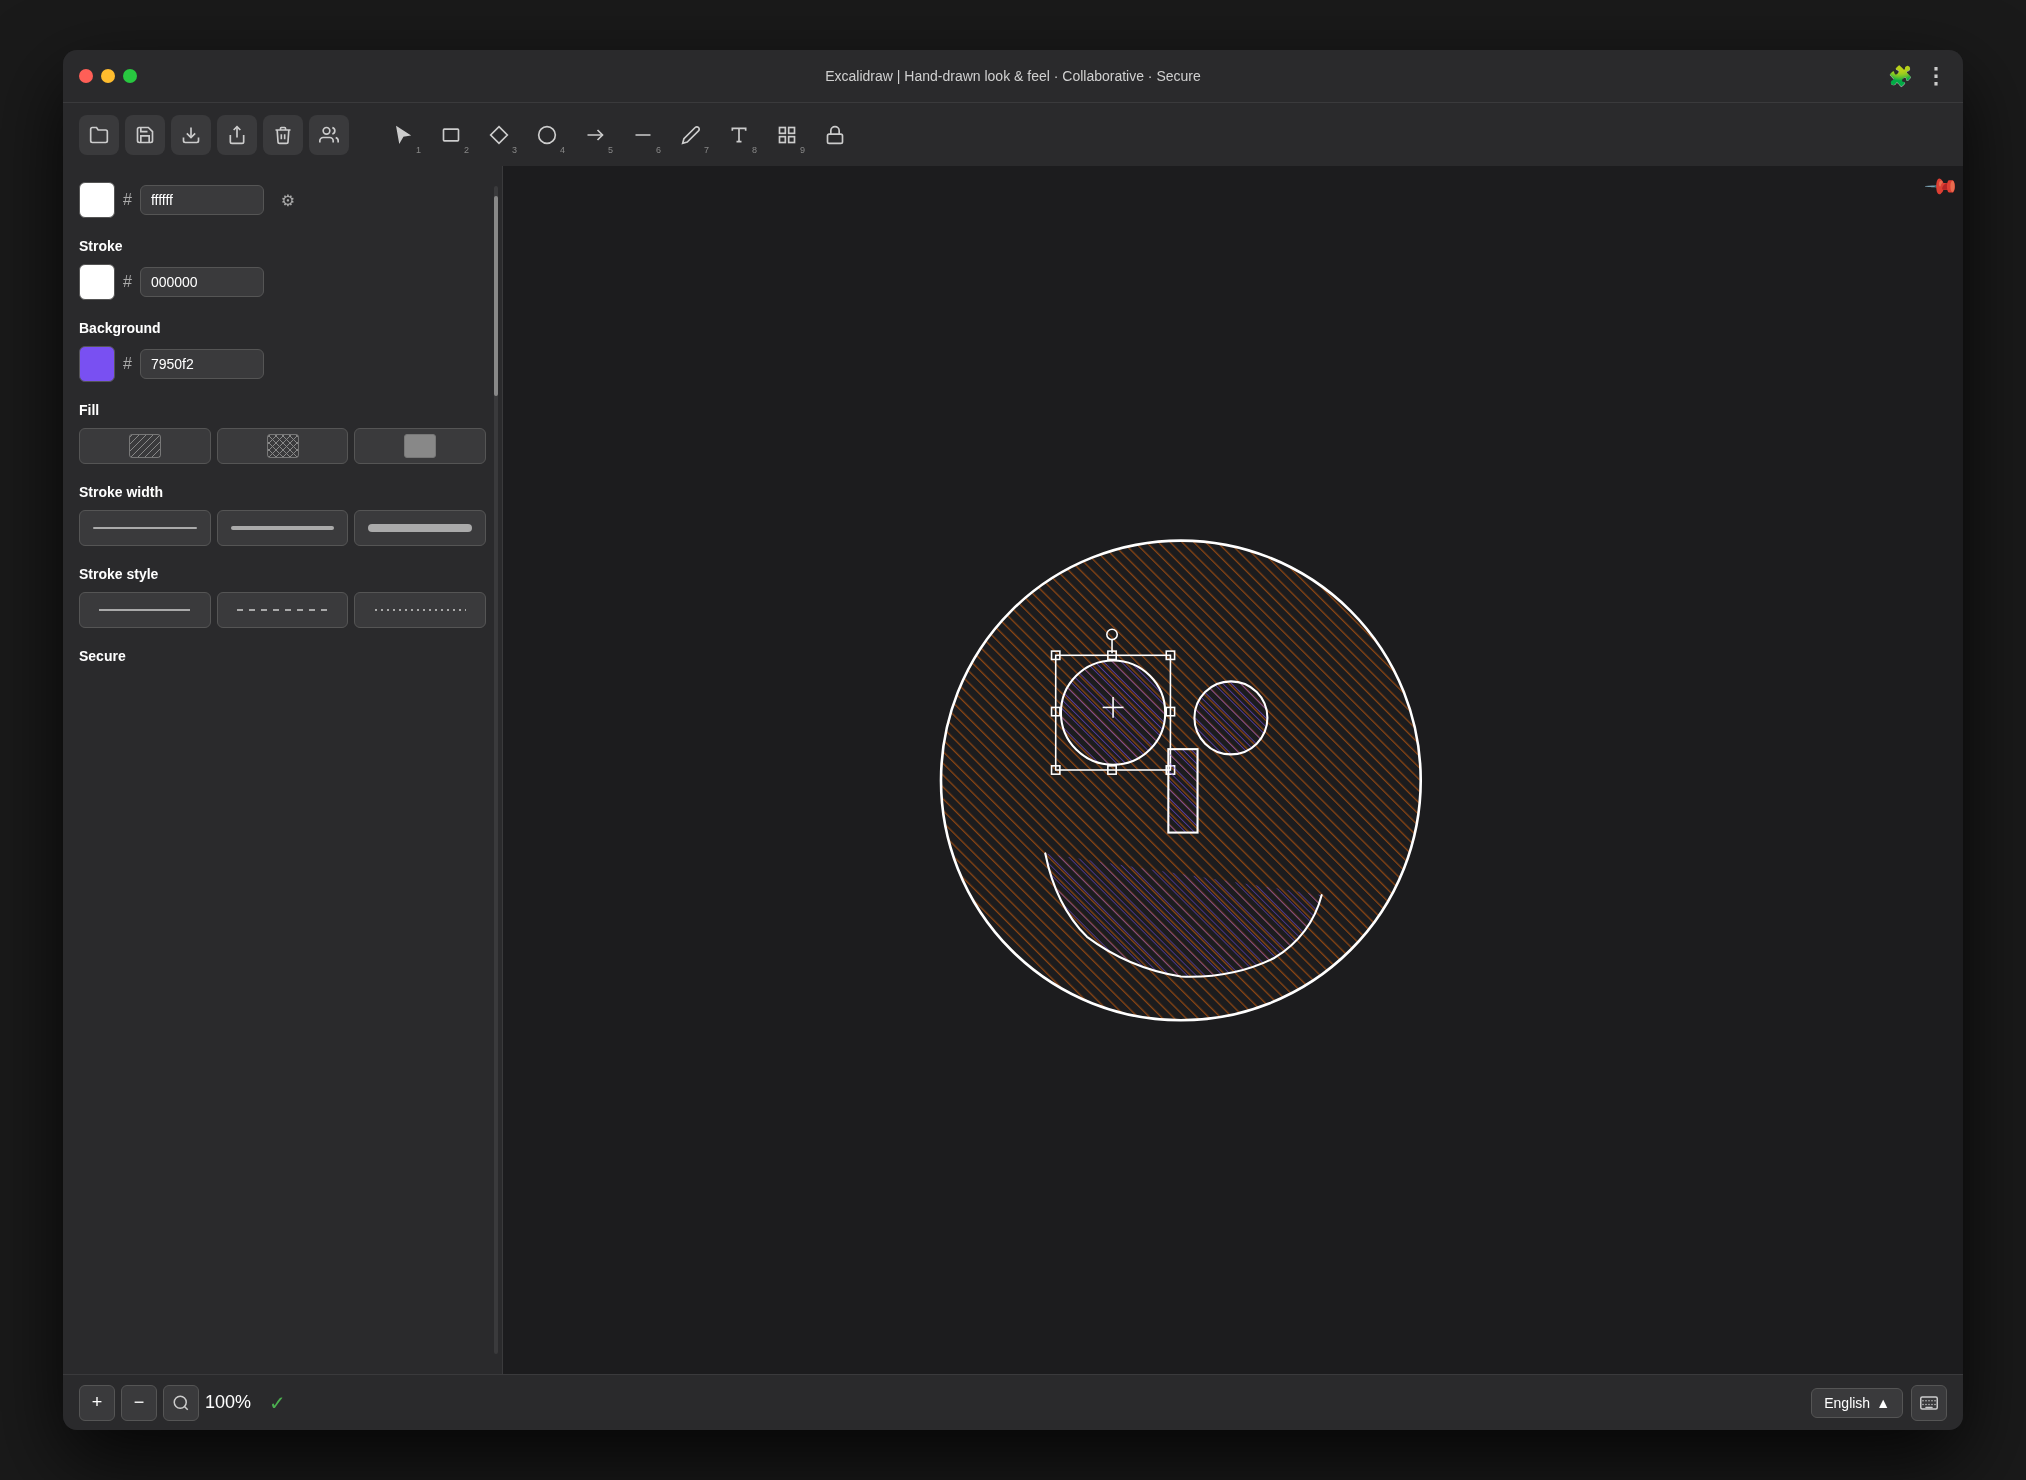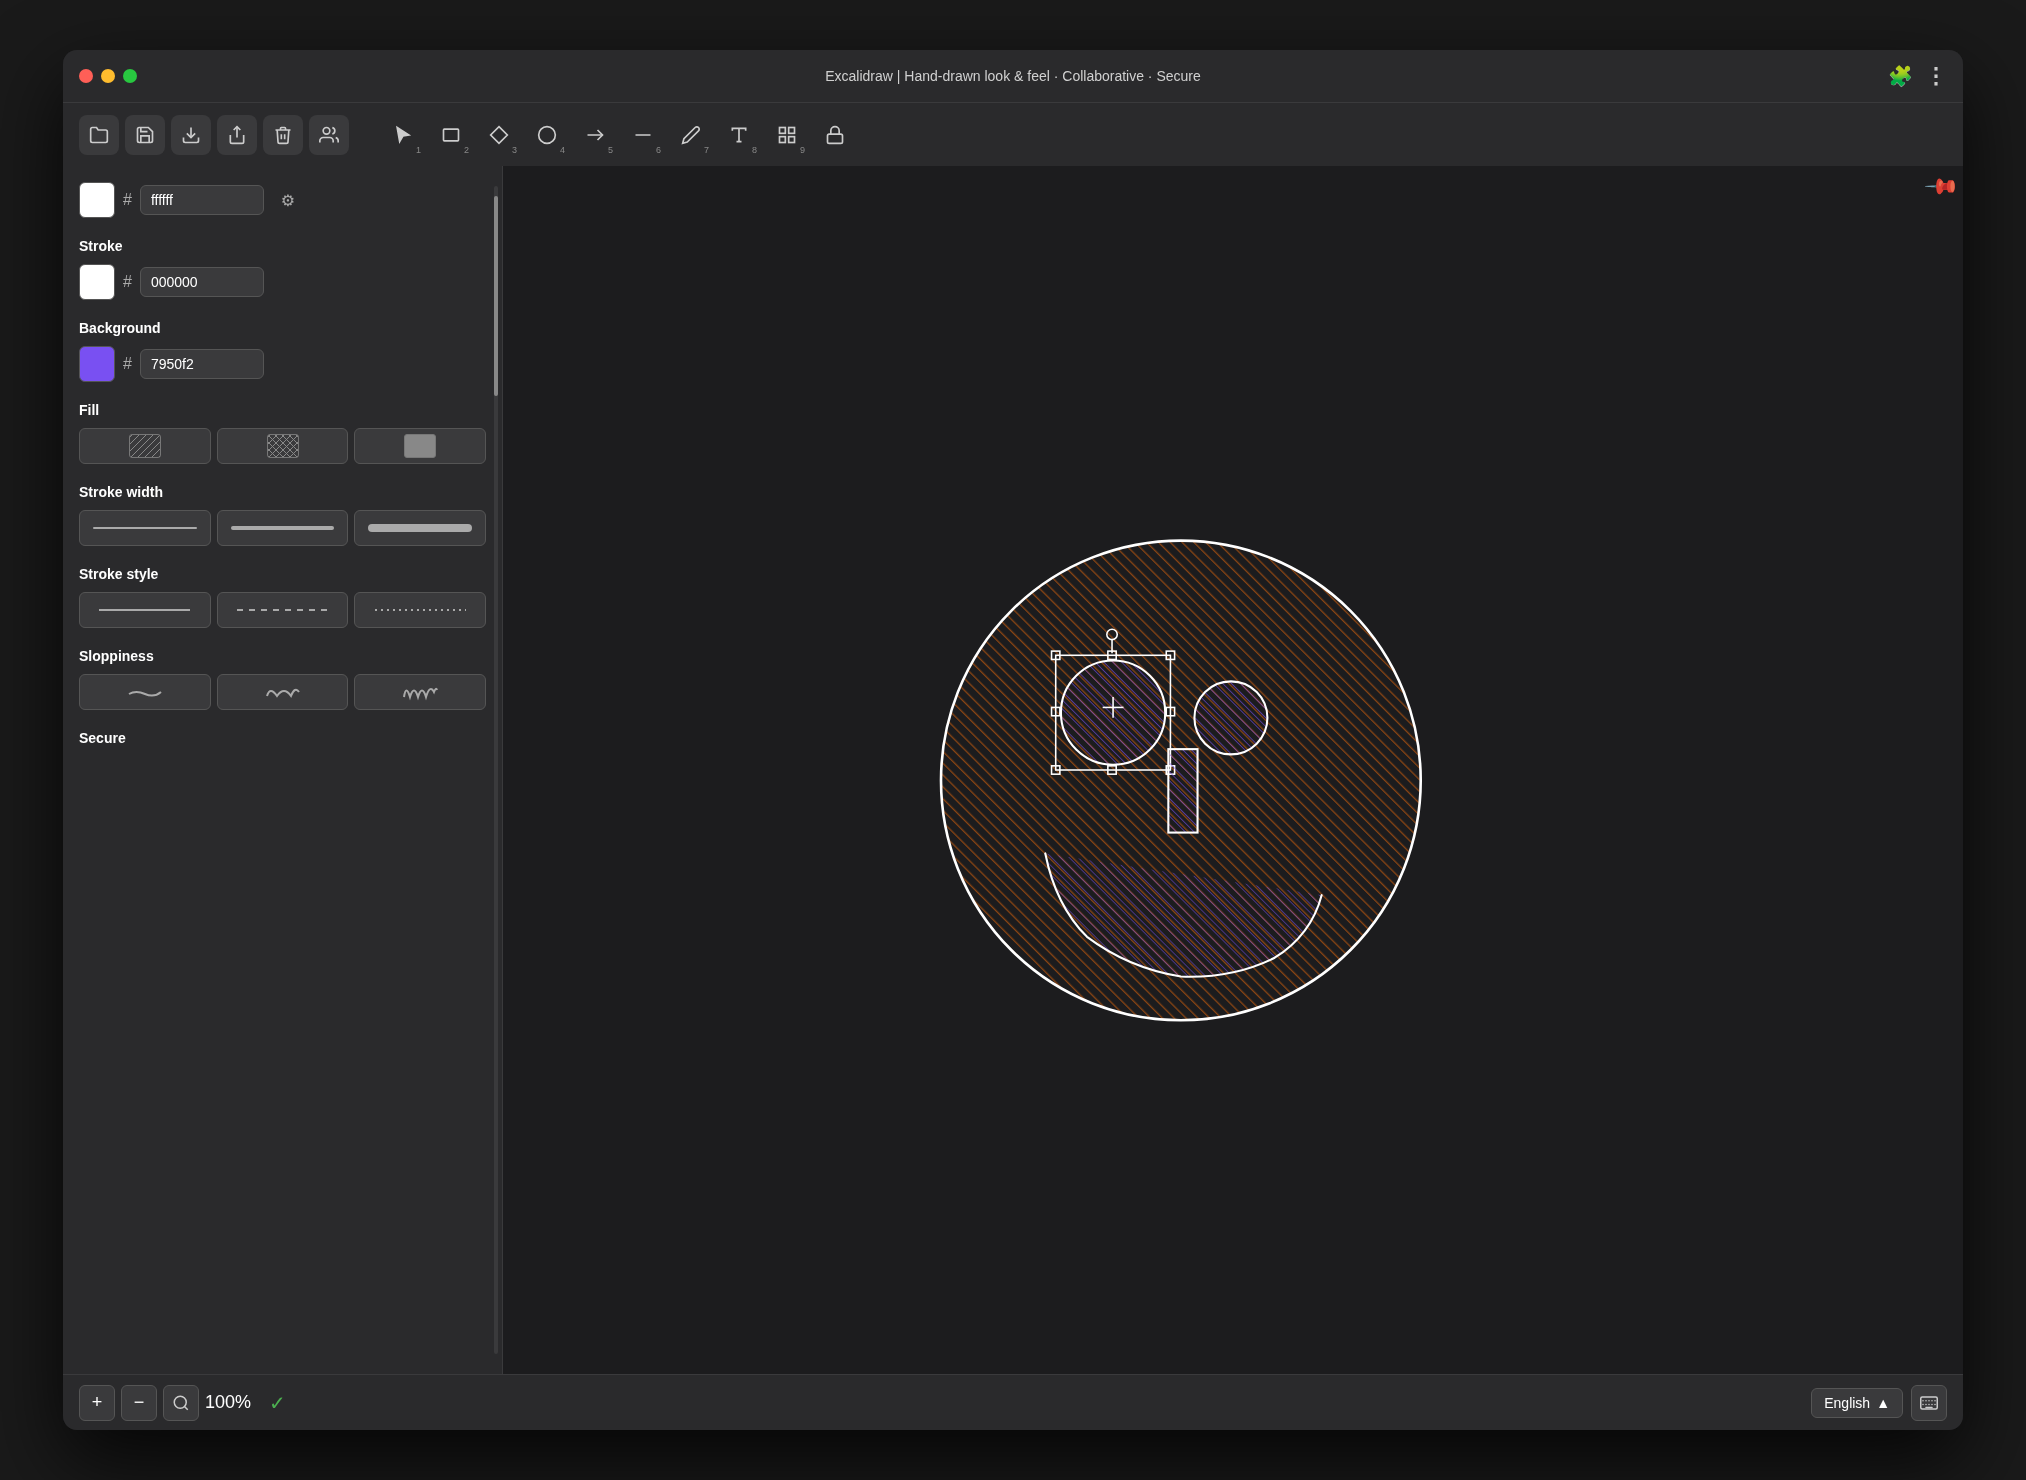--- a/index.html
+++ b/index.html
@@ -589,40 +589,20 @@
             </div>
             <div class="prop-option">
               <div style="width:70%; height:2px; background: repeating-linear-gradient(to right, #aaa 0px, #aaa 6px, transparent 6px, transparent 12px);"></div>
             </div>
             <div class="prop-option">
               <div style="width:70%; height:2px; background: repeating-linear-gradient(to right, #aaa 0px, #aaa 2px, transparent 2px, transparent 6px);"></div>
             </div>
           </div>
         </div>
 
-        <div class="prop-section">
-          <div class="section-label">Sloppiness</div>
-          <div class="prop-options">
-            <div class="prop-option">
-              <svg width="36" height="20" viewBox="0 0 36 20" fill="none">
-                <path d="M2 12 Q9 8 18 12 Q27 16 34 10" stroke="#aaa" stroke-width="2" fill="none"></path>
-              </svg>
-            </div>
-            <div class="prop-option">
-              <svg width="36" height="20" viewBox="0 0 36 20" fill="none">
-                <path d="M2 14 Q5 4 12 14 Q19 4 26 14 Q30 4 34 10" stroke="#aaa" stroke-width="2" fill="none"></path>
-              </svg>
-            </div>
-            <div class="prop-option">
-              <svg width="36" height="20" viewBox="0 0 36 20" fill="none">
-                <path d="M2 15 Q4 2 8 15 Q12 2 16 15 Q20 2 24 15 Q28 2 32 10 Q34 5 35 8" stroke="#aaa" stroke-width="2" fill="none"></path>
-              </svg>
-            </div>
-          </div>
-        </div>
 
         <div class="prop-section">
           <div class="section-label">Secure</div>
         </div>
 
         <div class="scroll-indicator">
           <div class="scroll-thumb"></div>
         </div>
       </div>
     </div>

